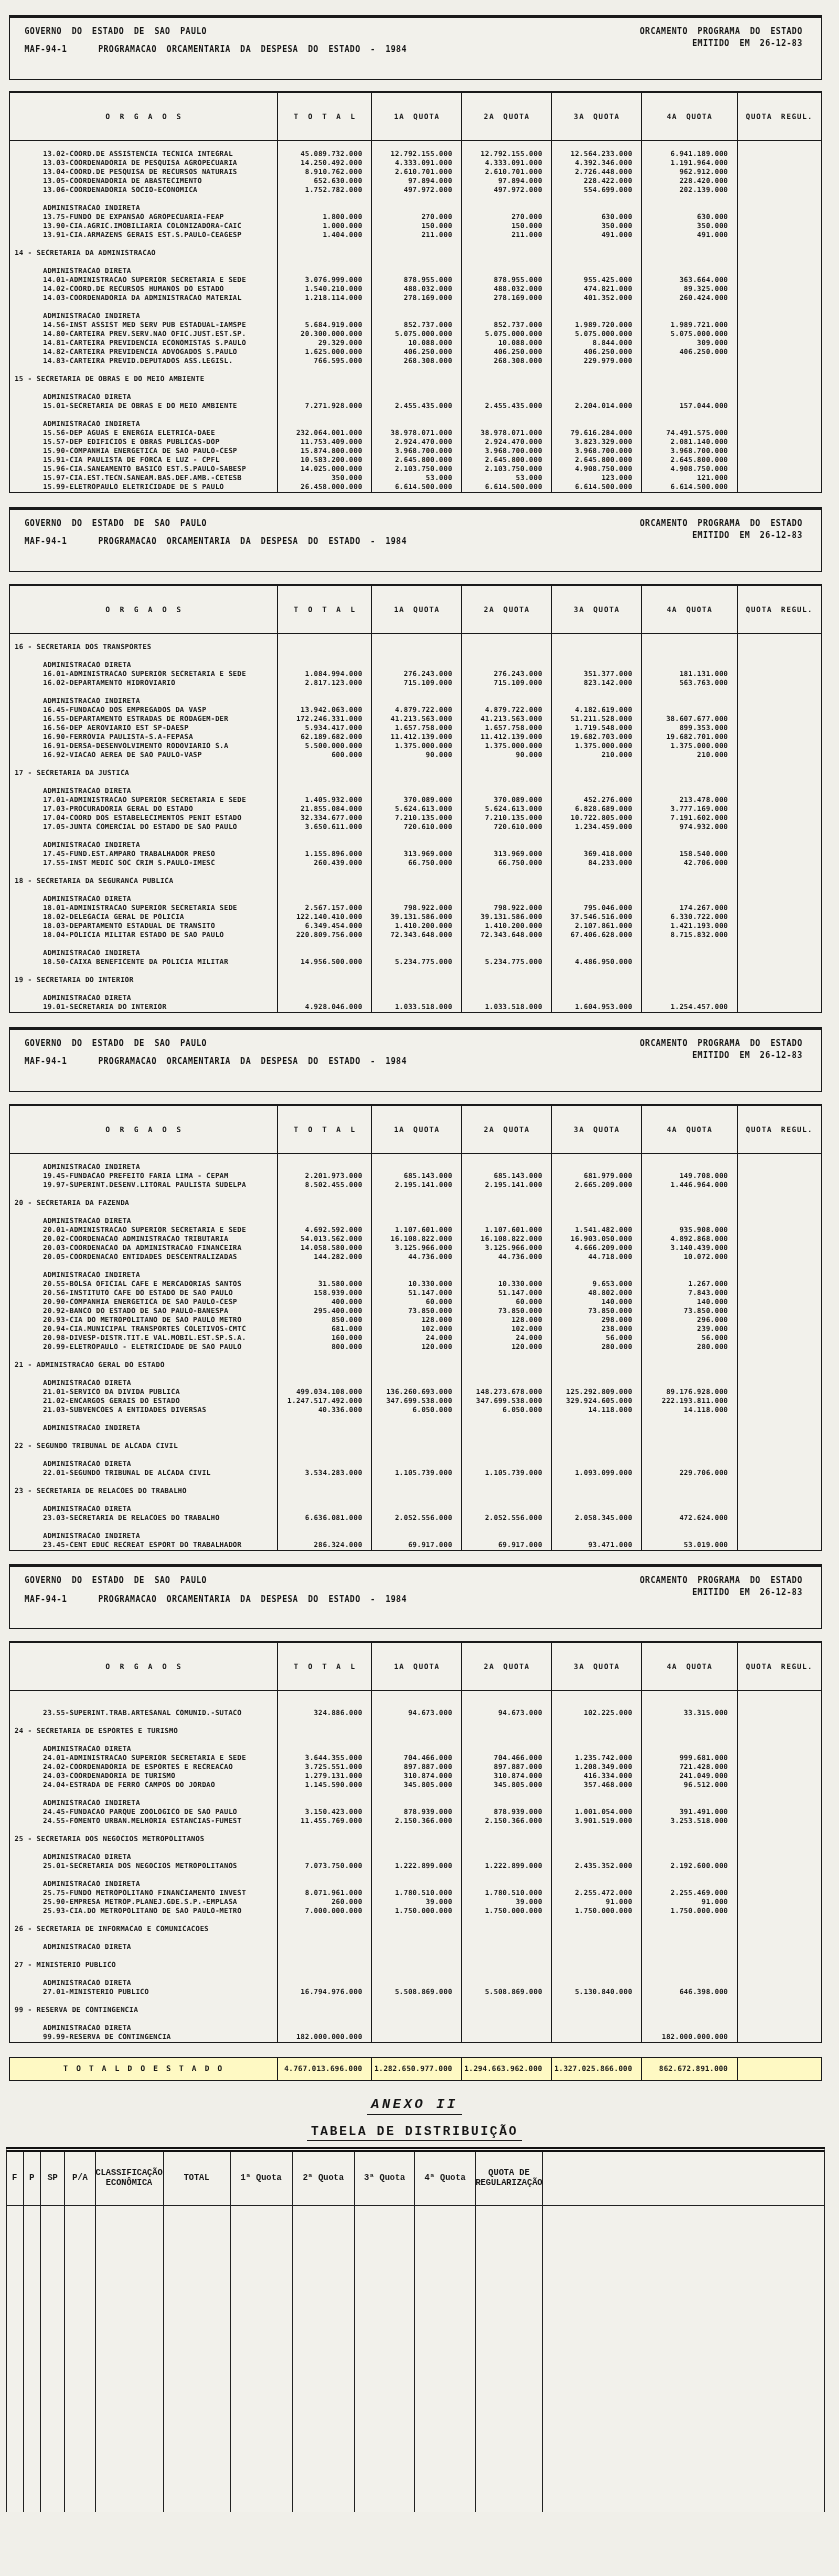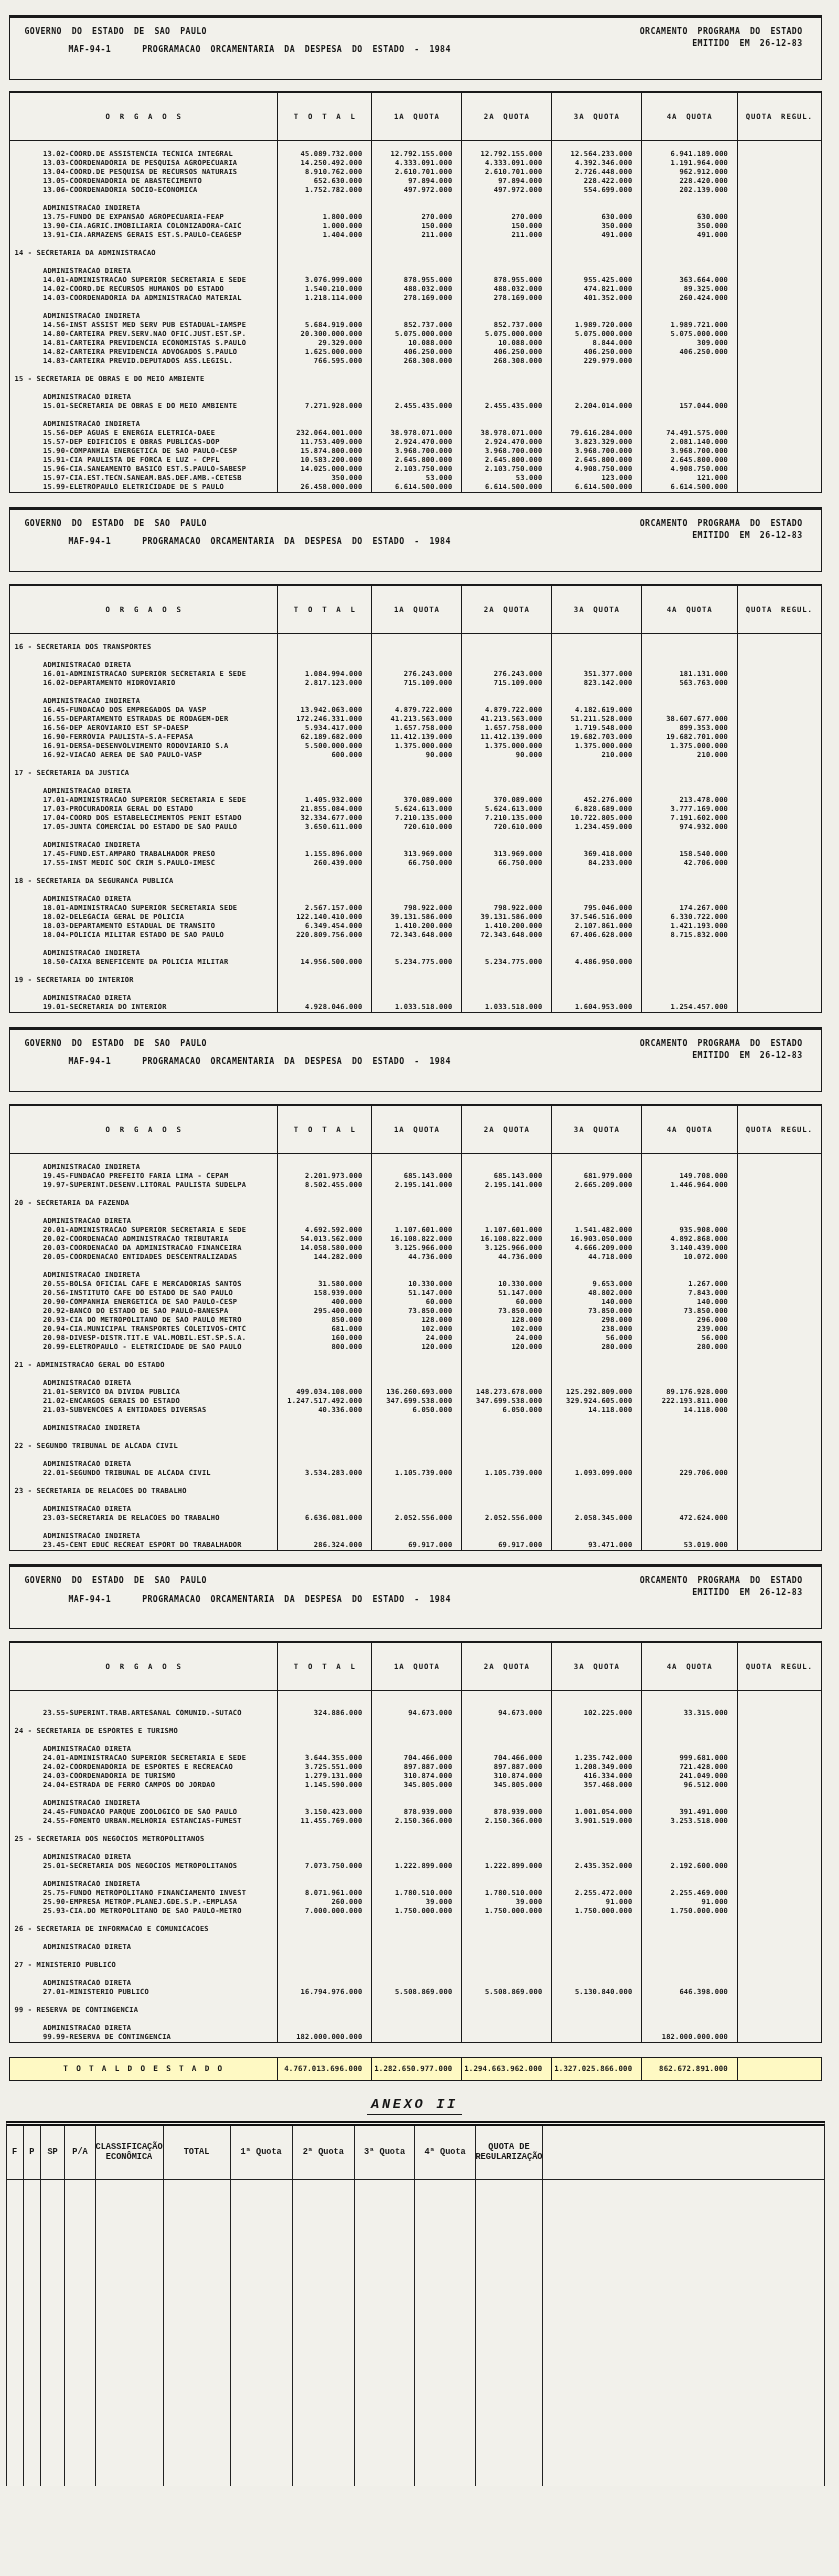--- a/index.html
+++ b/index.html
@@ -14,21 +14,21 @@
   .page{margin:0 7.3px 13.6px 9px;}
   
   .hdr-box{
     border:1.8px solid #1a1a1a;border-top:3.6px solid #1a1a1a;
     height:53px;padding:8.2px 12.7px 0 14.5px;box-sizing:content-box;
     display:flex;justify-content:space-between;
     background:#f2f1eb;
     margin-bottom:11.8px;
   }
   .hl1,.hl2,.hr1,.hr2{font-size:8.2px;font-weight:bold;letter-spacing:0.4px;word-spacing:4.5px;white-space:nowrap;}
-  .hl2{margin-top:8.2px;margin-left:44px;}
+  .hl2{margin-top:8.2px;}
   .hl2 .code{margin-right:31px;}
   .hdr-right{text-align:right;padding-right:5.5px;}
   .hr2{margin-top:2px;}
   
   .tbl{border:1.8px solid #1a1a1a;border-top:2.7px solid #1a1a1a;background:#f2f1eb;}
   .trow{display:flex;align-items:stretch;}
   .cell{box-sizing:border-box;overflow:hidden;white-space:nowrap;}
   .c0{width:33.1%;}
   .c1{width:11.6%;}
   .c2{width:11.1%;}
@@ -1674,20 +1674,23 @@
         <div class="cell num c4">1.327.025.866.000</div>
         <div class="cell num c5">862.672.891.000</div>
         <div class="cell c6"></div>
       </div>
     </div>
 
   <div class="anexo">
     <div class="anexo-title-wrap">
       <span class="anexo-title">ANEXO II</span>
     </div>
+    <div class="anexo-sub-wrap">
+      <span class="anexo-subtitle">TABELA DE DISTRIBUIÇÃO</span>
+    </div>
 
     <div class="form" id="dist-form">
         <div class="frow form-head">
           <div class="fcell f0">F</div>
           <div class="fcell f1">P</div>
           <div class="fcell f2">SP</div>
           <div class="fcell f3">P/A</div>
           <div class="fcell f4">CLASSIFICAÇÃO ECONÔMICA</div>
           <div class="fcell f5">TOTAL</div>
           <div class="fcell f6">1ª Quota</div>

